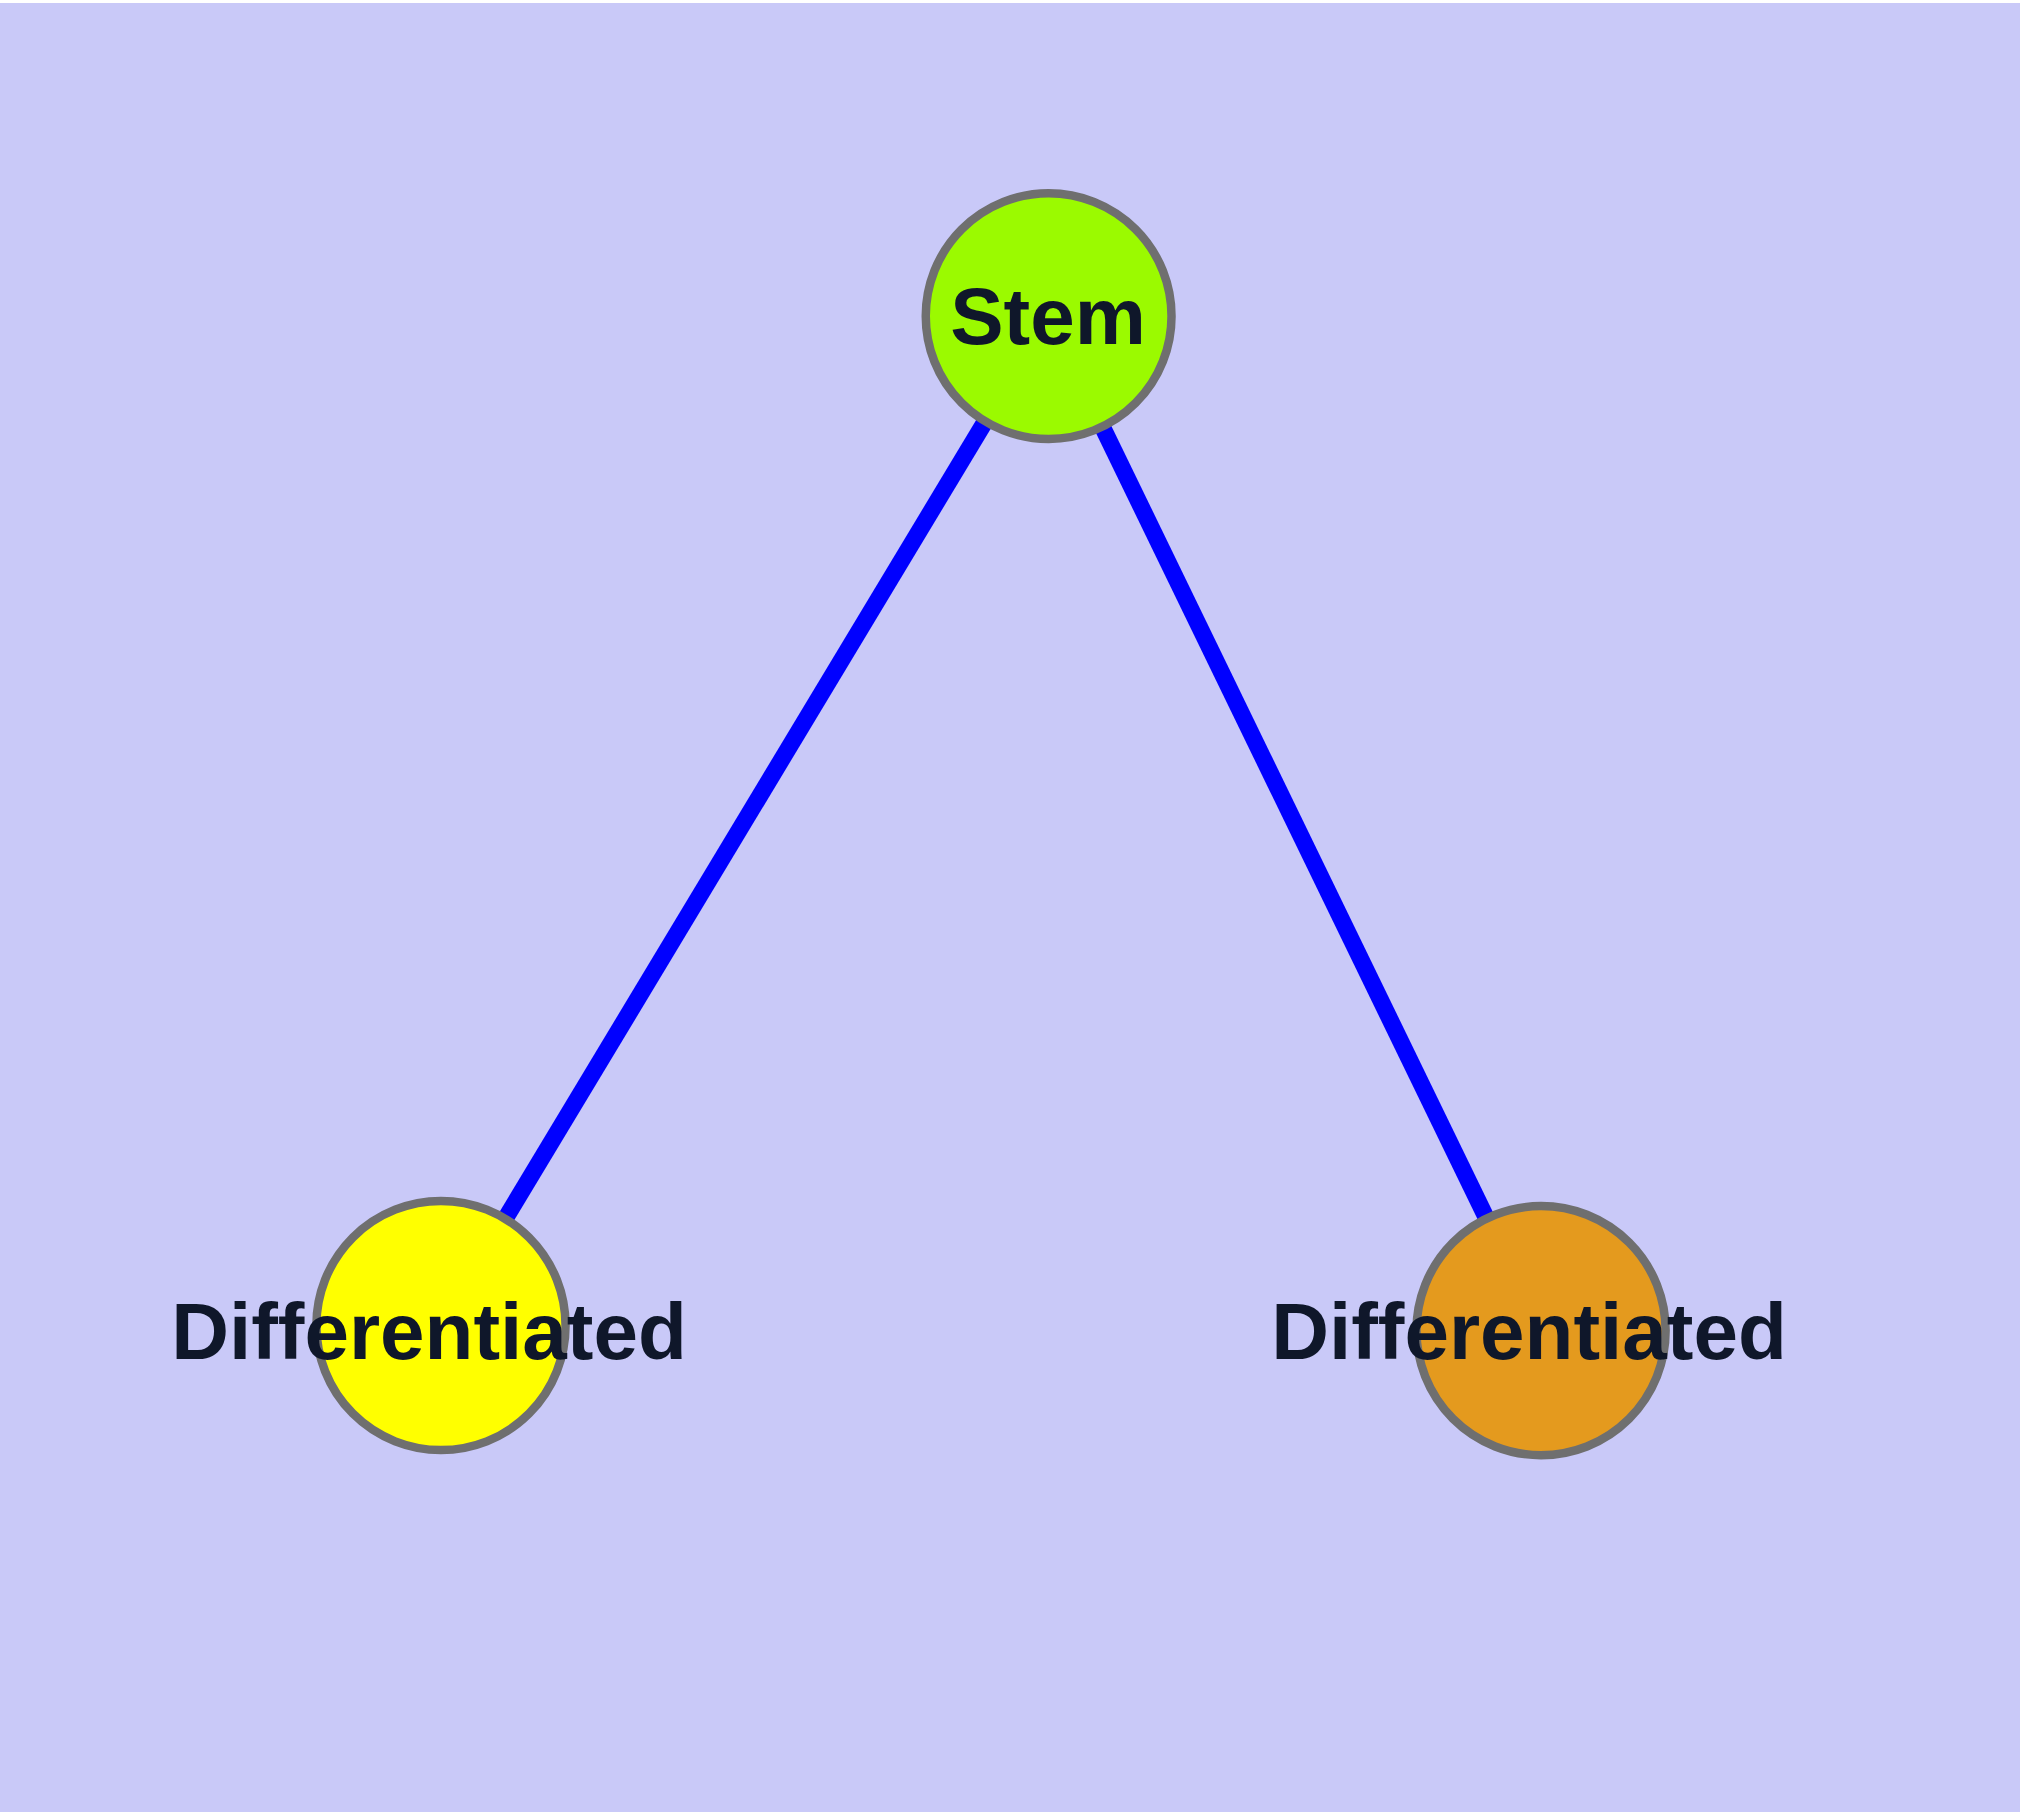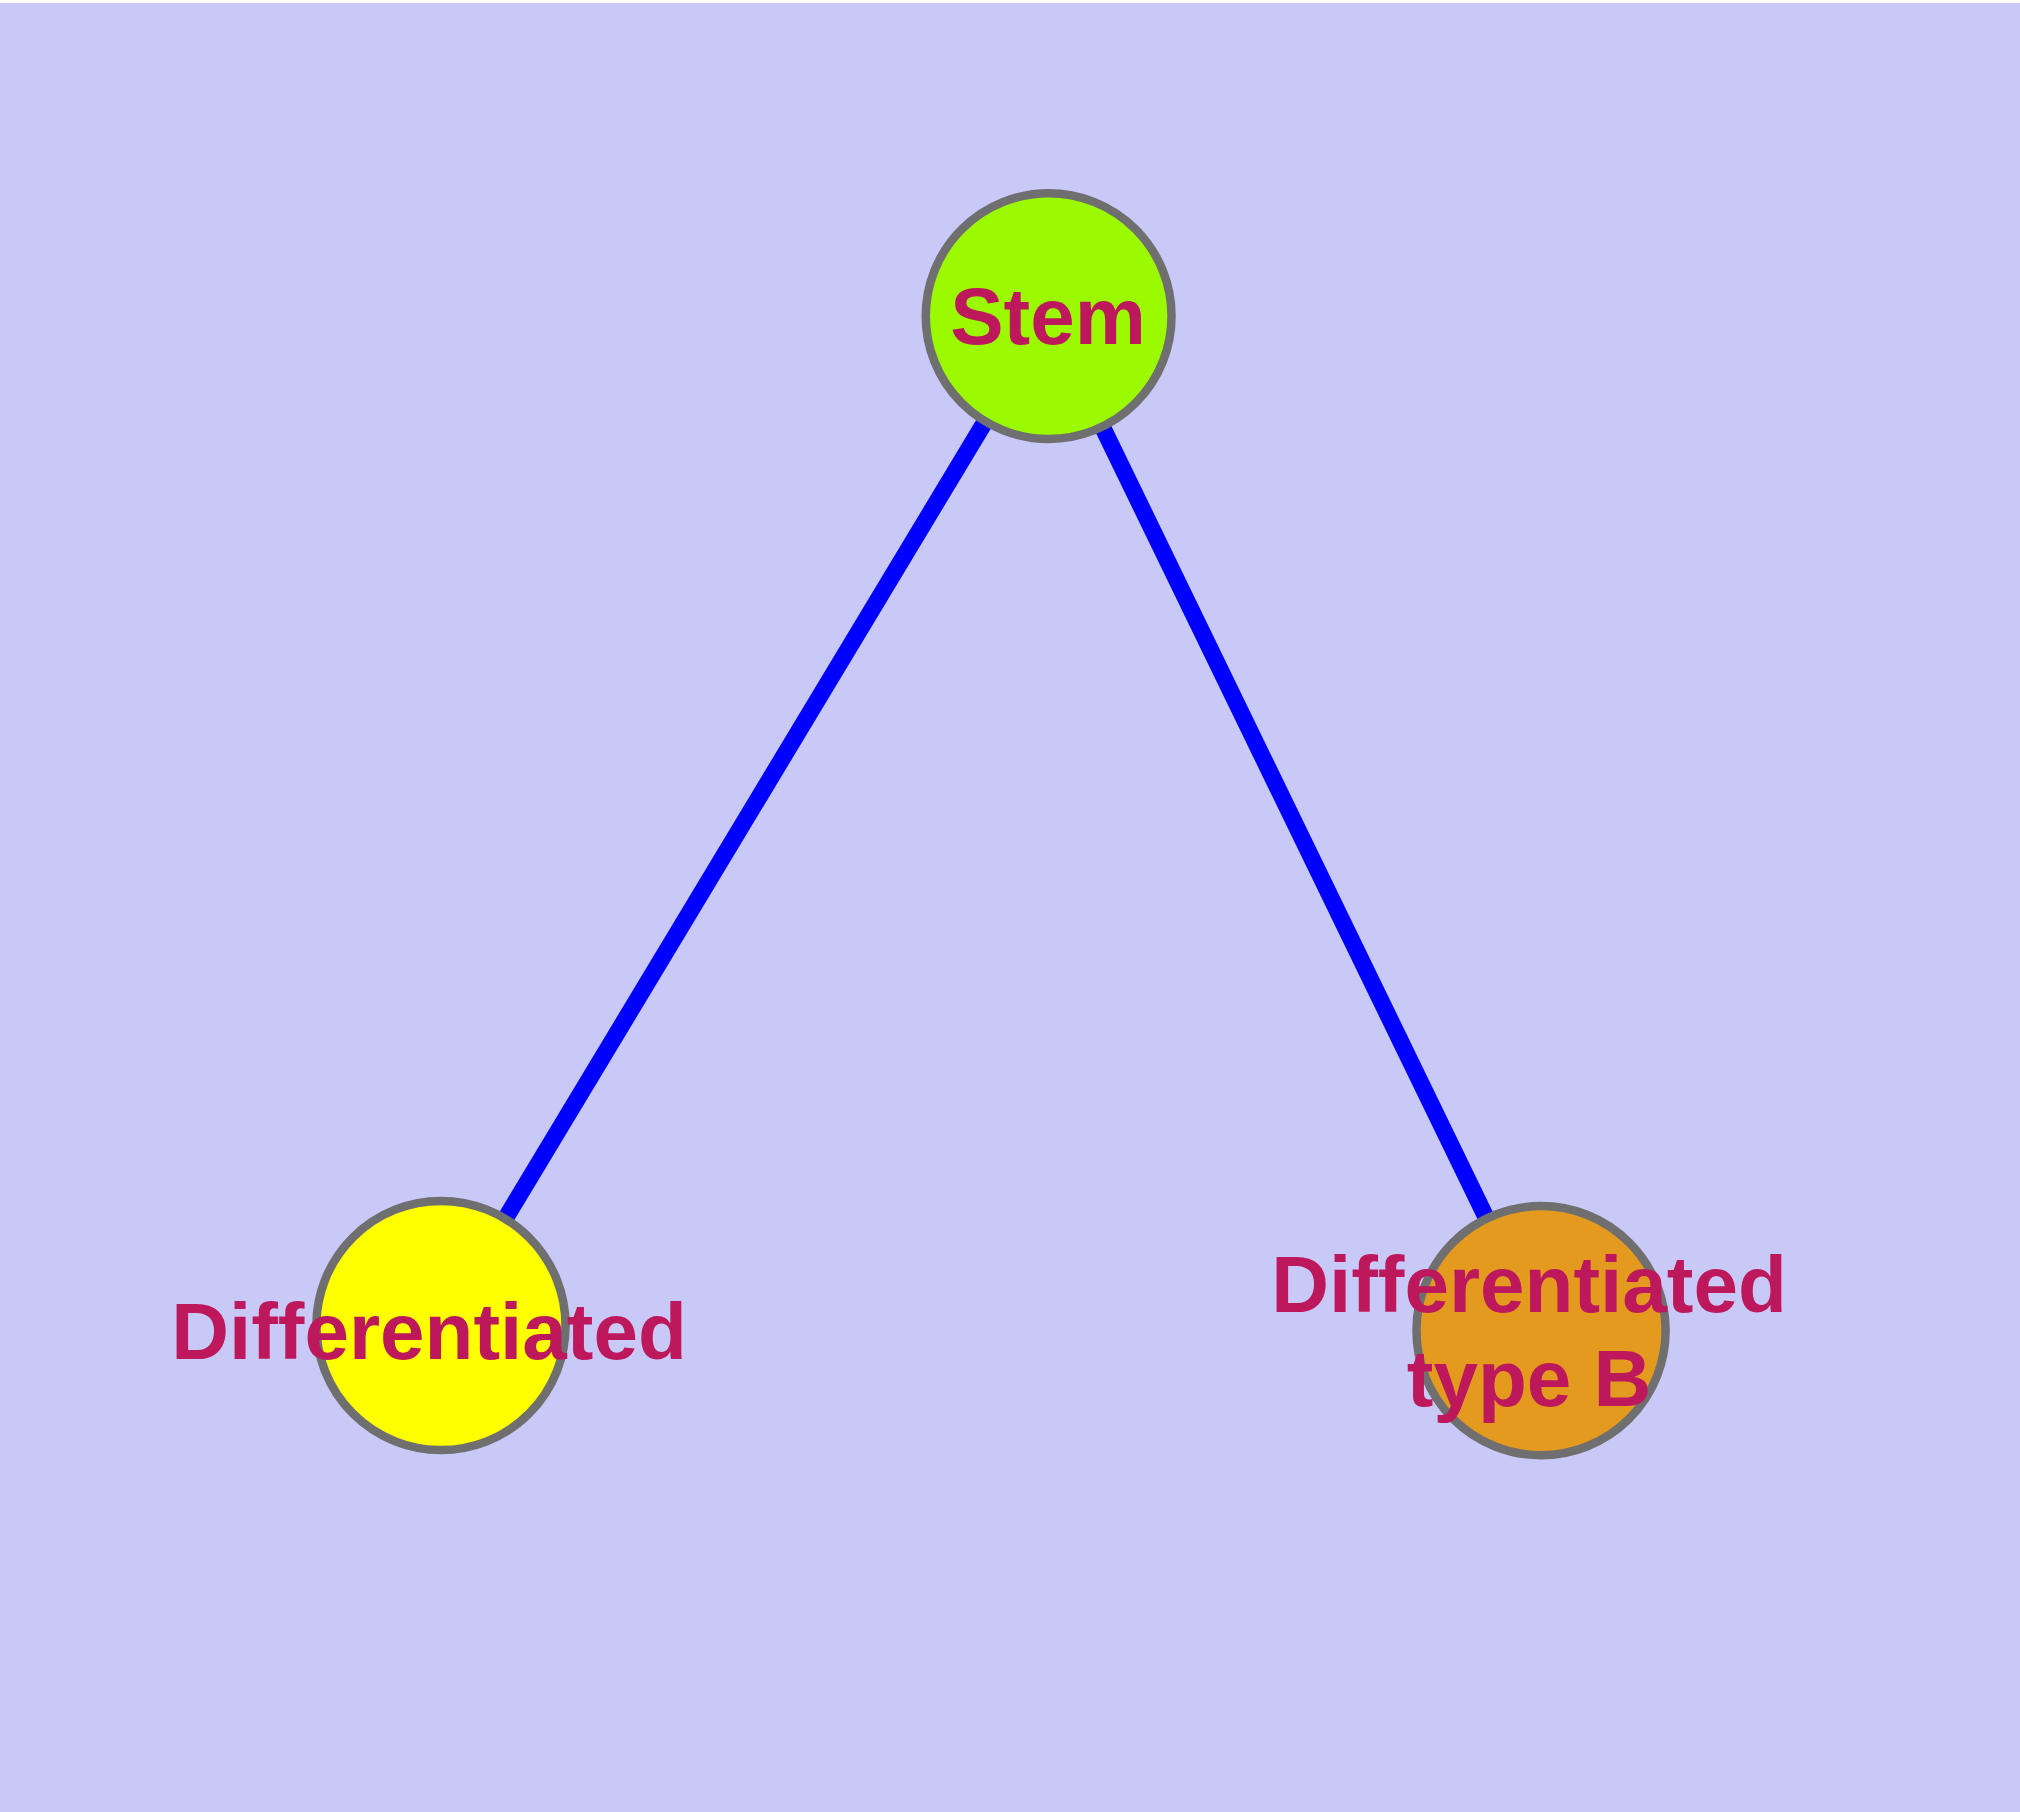--- a/index.html
+++ b/index.html
@@ -35,22 +35,21 @@
   svg.graph circle {
     stroke: #6f6f6f;
     stroke-width: 10;
   }
   .label {
     position: absolute;
     transform: translate(-50%, -50%);
     font-weight: bold;
     font-size: 80px;
     line-height: 1.17;
-    color: #be185d;
-    text-align: center;
+    color: #0f172a;
     white-space: nowrap;
   }
   .label span { display: block; }
   #label-stem { left: 1048px; top: 317px; }
   #label-a    { left: 429px;  top: 1332px; }
   #label-b    { left: 1529px; top: 1332px; }
 </style>
 </head>
 <body>
 
@@ -70,17 +69,16 @@
   <div class="label" id="label-stem">
     <span>Stem</span>
   </div>
 
   <div class="label" id="label-a">
     <span>Differentiated</span>
   </div>
 
   <div class="label" id="label-b">
     <span>Differentiated</span>
-    <span>type B</span>
   </div>
 
 </div>
 
 
 </body></html>

